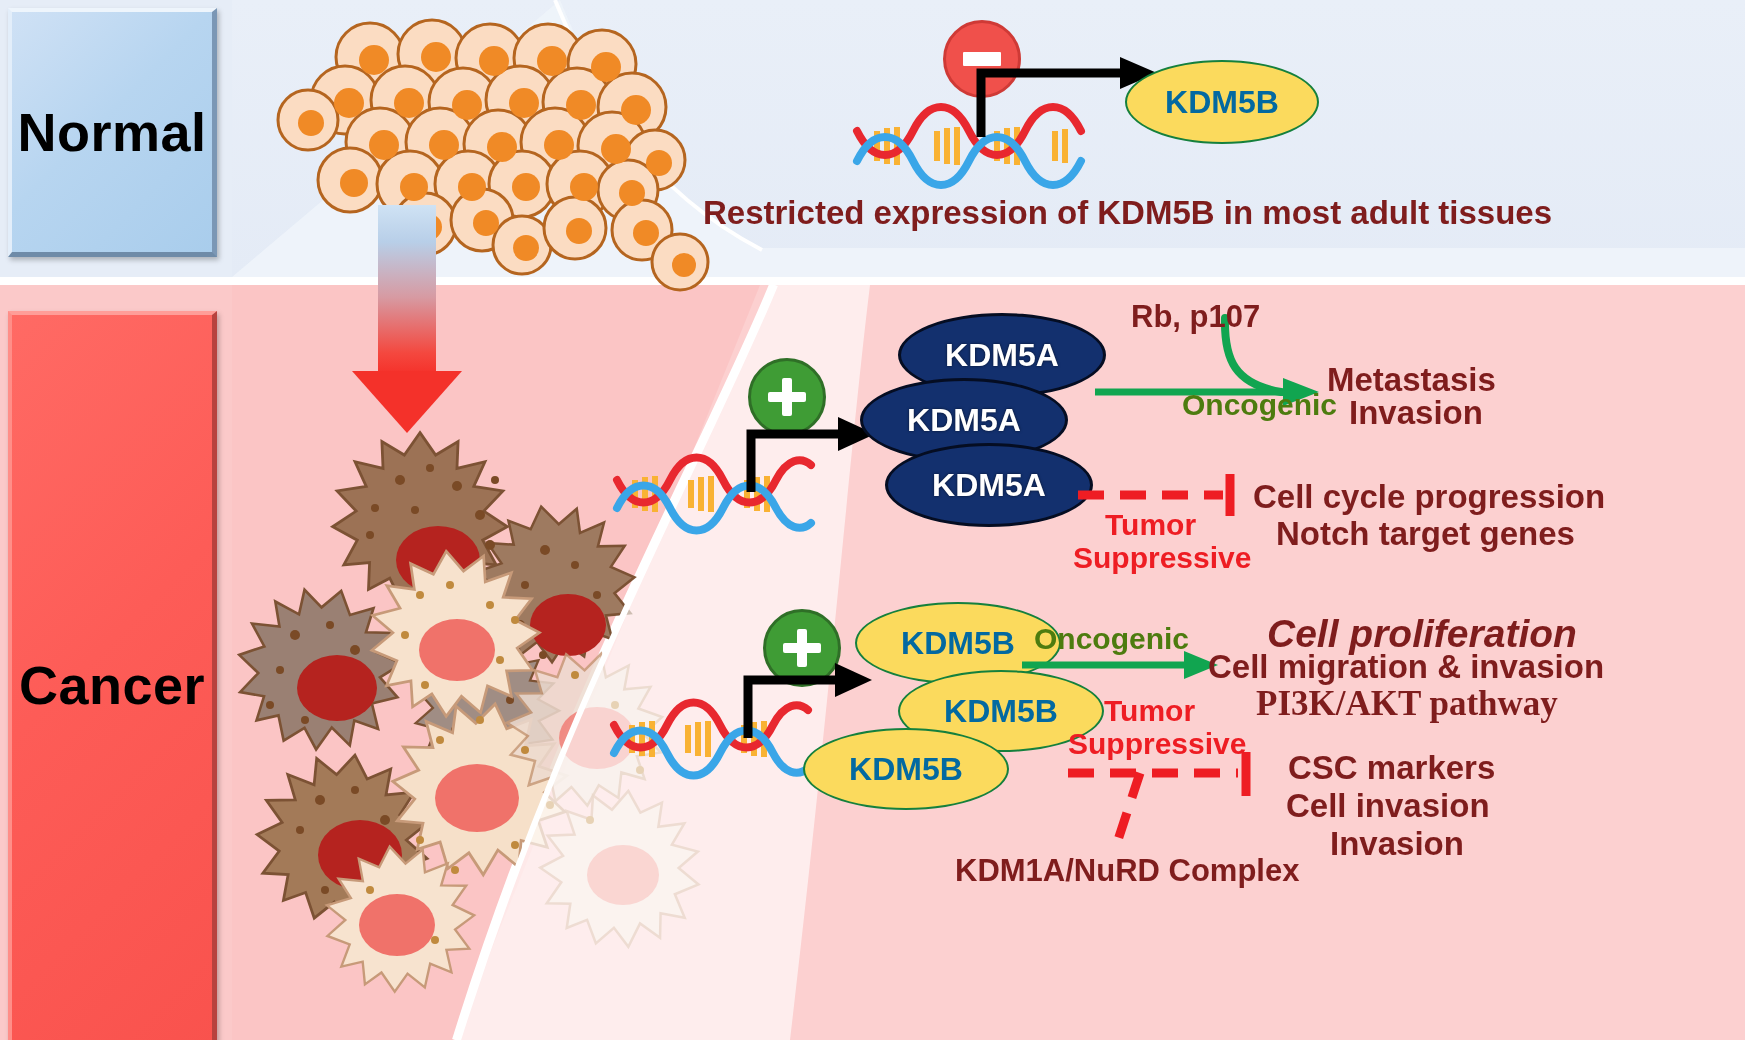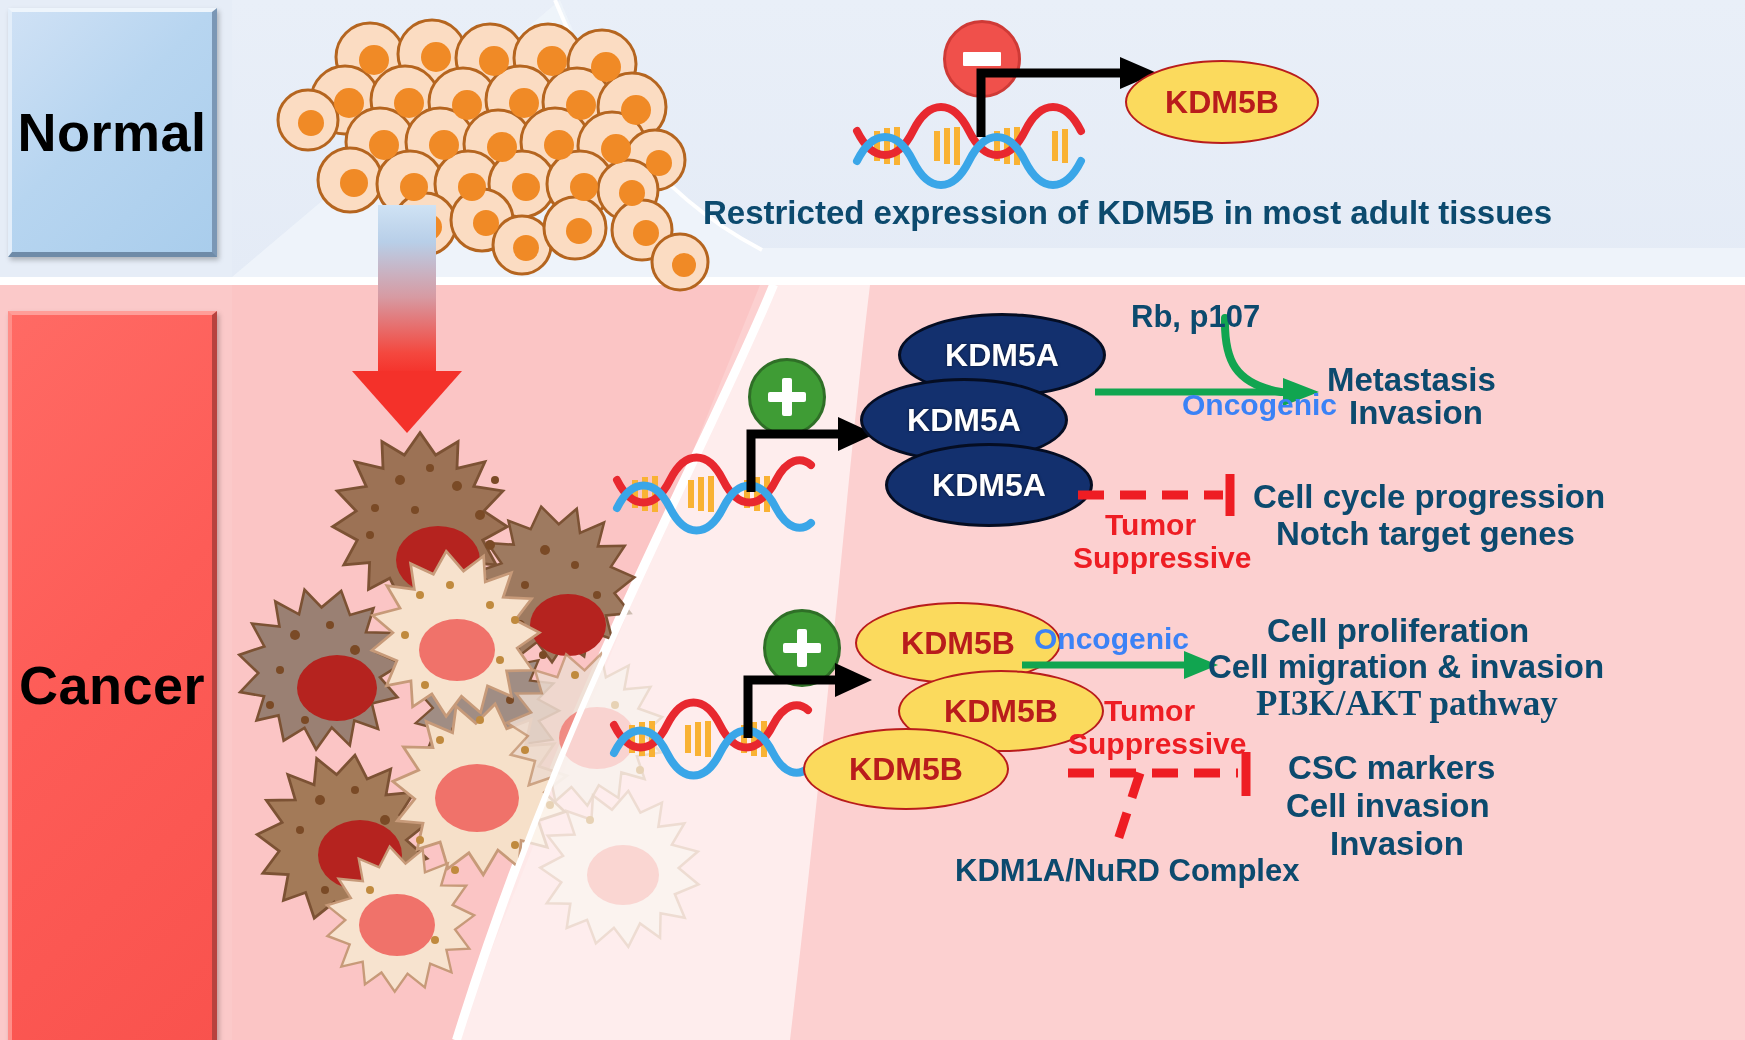--- a/index.html
+++ b/index.html
@@ -22,31 +22,31 @@
     border-top:4px solid #eef5fc;border-left:4px solid #e3eefa;
     border-right:5px solid #7b97b5;border-bottom:5px solid #6f8ba8;
     box-shadow:2px 3px 5px rgba(0,0,0,.25);}
   .lbl-cancer{left:8px;top:292px;width:200px;height:740px;font-size:54px;
     background:linear-gradient(135deg,#ff6a64 0%,#fd5c57 45%,#f9524d 100%);
     border-top:4px solid #ff9d98;border-left:4px solid #ff8e88;
     border-right:5px solid #b8423e;border-bottom:5px solid #a83b37;
     box-shadow:2px 3px 5px rgba(0,0,0,.25);margin-top:19px;}
 
   
-  .txt{position:absolute;font-weight:bold;color:#0c4a6e;white-space:nowrap;}
-  .txt-green{color:#3b82f6;}
+  .txt{position:absolute;font-weight:bold;color:#7f1d1d;white-space:nowrap;}
+  .txt-green{color:#4d7c0f;}
   .txt-red{color:#ee1d23;}
   .caption{font-size:33px;}
 
   
   .prot{position:absolute;display:flex;align-items:center;justify-content:center;
      font-weight:bold;white-space:nowrap;}
   .prot-a{background:#13306e;color:#fff;border:3px solid #050d22;border-radius:50%;
      font-size:32px;text-shadow:0 0 3px rgba(0,0,0,.6);}
-  .prot-b{background:#fbda5d;color:#b91c1c;border:2px solid #b91c1c;border-radius:50%;
+  .prot-b{background:#fbda5d;color:#0369a1;border:2px solid #15803d;border-radius:50%;
      font-size:32px;}
 
   
   .badge{position:absolute;border-radius:50%;display:flex;align-items:center;justify-content:center;}
   .badge-plus{background:#3f9c35;border:3px solid #2f6f27;}
   .badge-minus{background:#f0504b;border:3px solid #cf3a36;}
   .badge-plus::before{content:"";position:absolute;width:54%;height:15%;background:#fff;border-radius:2px;}
   .badge-plus::after{content:"";position:absolute;width:15%;height:54%;background:#fff;border-radius:2px;}
   .badge-minus::before{content:"";position:absolute;width:52%;height:19%;background:#fff;border-radius:1px;}
 
@@ -398,21 +398,21 @@
     </div>
     <div class="prot prot-b" style="left:803px;top:728px;width:202px;height:78px;">
       <span>KDM5B</span>
     </div>
 
     <svg width="260" height="40" style="left:1022px;top:645px;">
       <path d="M0,20 L168,20" stroke="#11a550" stroke-width="7" fill="none"></path>
       <path d="M162,6 L196,20 L162,34 Z" fill="#11a550"></path>
     </svg>
     <div class="txt txt-green" style="left:1034px;top:622px;font-size:30px;">Oncogenic</div>
-    <div class="txt" style="left:1267px;top:612px;font-size:33px;">Cell proliferation</div>
+    <div class="txt" style="left:1267px;top:612px;font-size:39px;font-style:italic;">Cell proliferation</div>
     <div class="txt" style="left:1208px;top:648px;font-size:33px;">Cell migration &amp; invasion</div>
     <div class="txt" style="left:1256px;top:684px;font-size:35px;font-family:Liberation Serif, serif;">PI3K/AKT pathway</div>
 
     <svg width="320" height="160" style="left:1068px;top:750px;">
       <line x1="0" y1="23" x2="170" y2="23" stroke="#ee1d23" stroke-width="9" stroke-dasharray="26 16"></line>
       <line x1="178" y1="2" x2="178" y2="46" stroke="#ee1d23" stroke-width="9"></line>
       <path d="M72,23 L50,90" stroke="#ee1d23" stroke-width="9" stroke-dasharray="26 16" fill="none"></path>
     </svg>
     <div class="txt txt-red" style="left:1104px;top:694px;font-size:30px;">Tumor</div>
     <div class="txt txt-red" style="left:1068px;top:727px;font-size:30px;">Suppressive</div>

